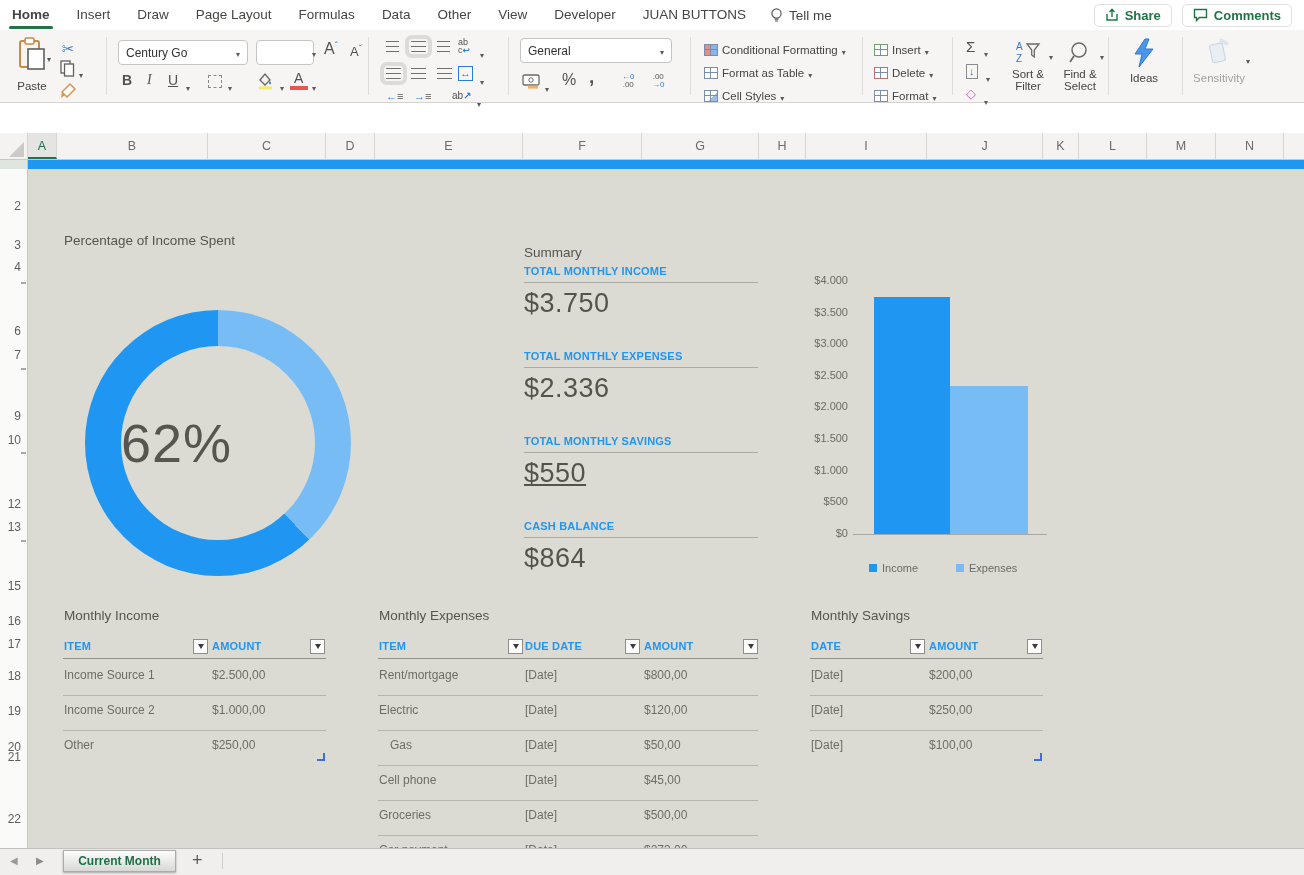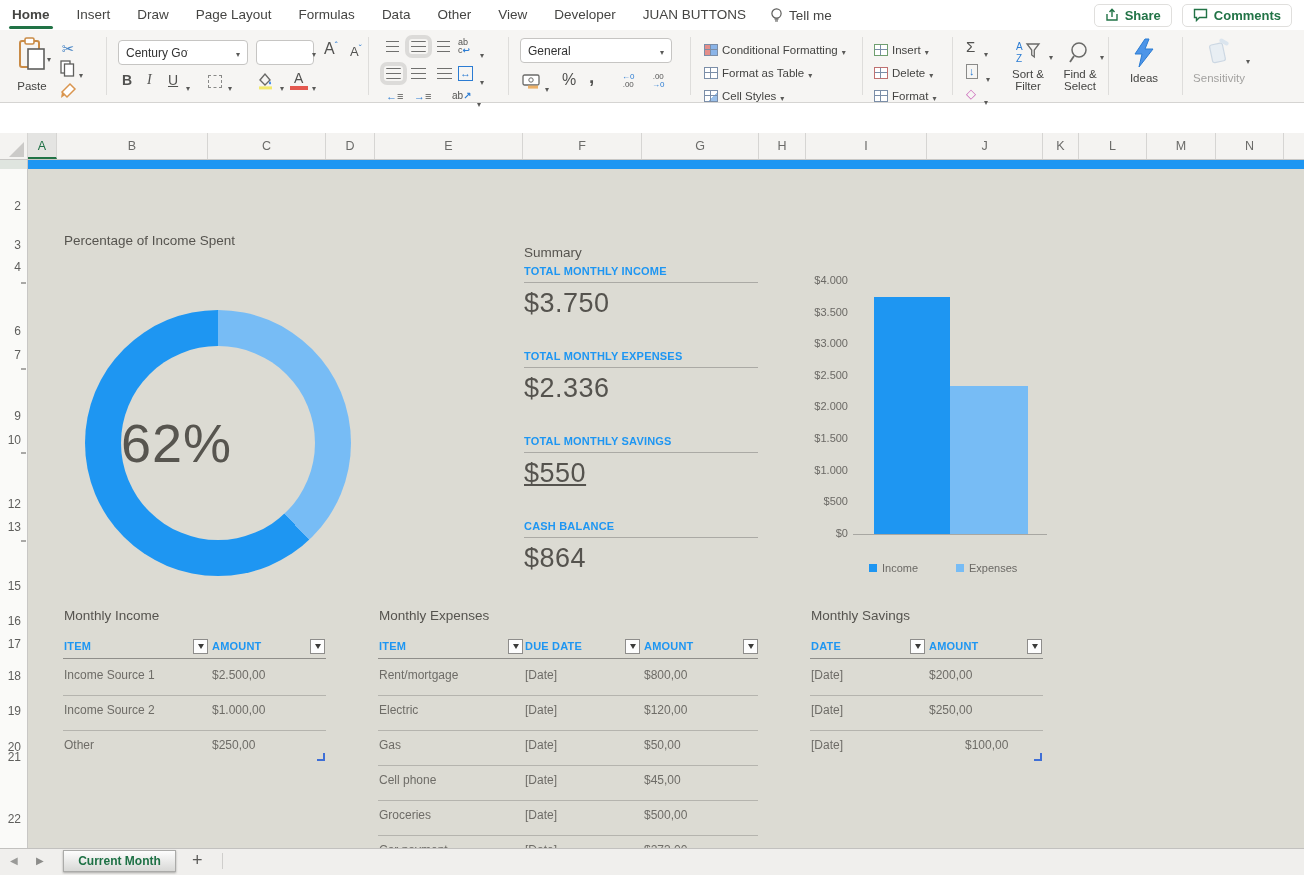--- a/index.html
+++ b/index.html
@@ -397,21 +397,21 @@
         </div>
         <div class="tbl-rule" style="left: 378px; top: 498px; width: 380px;"></div>
         <div class="tbl-cell" style="left: 379px; top: 508px;">Rent/mortgage</div>
         <div class="tbl-cell" style="left: 525px; top: 508px;">[Date]</div>
         <div class="tbl-cell" style="left: 644px; top: 508px;">$800,00</div>
         <div class="tbl-sep" style="left: 378px; top: 535px; width: 380px;"></div>
         <div class="tbl-cell" style="left: 379px; top: 543px;">Electric</div>
         <div class="tbl-cell" style="left: 525px; top: 543px;">[Date]</div>
         <div class="tbl-cell" style="left: 644px; top: 543px;">$120,00</div>
         <div class="tbl-sep" style="left: 378px; top: 570px; width: 380px;"></div>
-        <div class="tbl-cell" style="left: 379px; top: 578px;">Gas</div>
+        <div class="tbl-cell" style="left: 390px; top: 578px;">Gas</div>
         <div class="tbl-cell" style="left: 525px; top: 578px;">[Date]</div>
         <div class="tbl-cell" style="left: 644px; top: 578px;">$50,00</div>
         <div class="tbl-sep" style="left: 378px; top: 605px; width: 380px;"></div>
         <div class="tbl-cell" style="left: 379px; top: 613px;">Cell phone</div>
         <div class="tbl-cell" style="left: 525px; top: 613px;">[Date]</div>
         <div class="tbl-cell" style="left: 644px; top: 613px;">$45,00</div>
         <div class="tbl-sep" style="left: 378px; top: 640px; width: 380px;"></div>
         <div class="tbl-cell" style="left: 379px; top: 648px;">Groceries</div>
         <div class="tbl-cell" style="left: 525px; top: 648px;">[Date]</div>
         <div class="tbl-cell" style="left: 644px; top: 648px;">$500,00</div>
@@ -429,21 +429,21 @@
           <i></i>
         </div>
         <div class="tbl-rule" style="left: 810px; top: 498px; width: 233px;"></div>
         <div class="tbl-cell" style="left: 811px; top: 508px;">[Date]</div>
         <div class="tbl-cell" style="left: 929px; top: 508px;">$200,00</div>
         <div class="tbl-sep" style="left: 810px; top: 535px; width: 233px;"></div>
         <div class="tbl-cell" style="left: 811px; top: 543px;">[Date]</div>
         <div class="tbl-cell" style="left: 929px; top: 543px;">$250,00</div>
         <div class="tbl-sep" style="left: 810px; top: 570px; width: 233px;"></div>
         <div class="tbl-cell" style="left: 811px; top: 578px;">[Date]</div>
-        <div class="tbl-cell" style="left: 965px; top: 578px;">$100,00</div>
+        <div class="tbl-cell" style="left: 929px; top: 578px;">$100,00</div>
         <div class="tbl-handle" style="left: 1034px; top: 593px;"></div>
       </div>
   </div>
 
   <div id="tabbar">
     <span class="abs" style="left:10px;top:6px;font-size:10px;color:#9a9a98">◀</span>
     <span class="abs" style="left:36px;top:6px;font-size:10px;color:#8c8c8a">▶</span>
     <div class="abs" style="left:63px;top:1px;width:113px;height:22px;background:linear-gradient(#FDFDFD,#D8D8D6);border:1px solid #ABABA9;box-shadow:0 1px 2px rgba(0,0,0,.3);box-sizing:border-box;text-align:center">
       <span style="font-size:12px;font-weight:700;color:#1E7145;line-height:20px">Current Month</span>
     </div>

